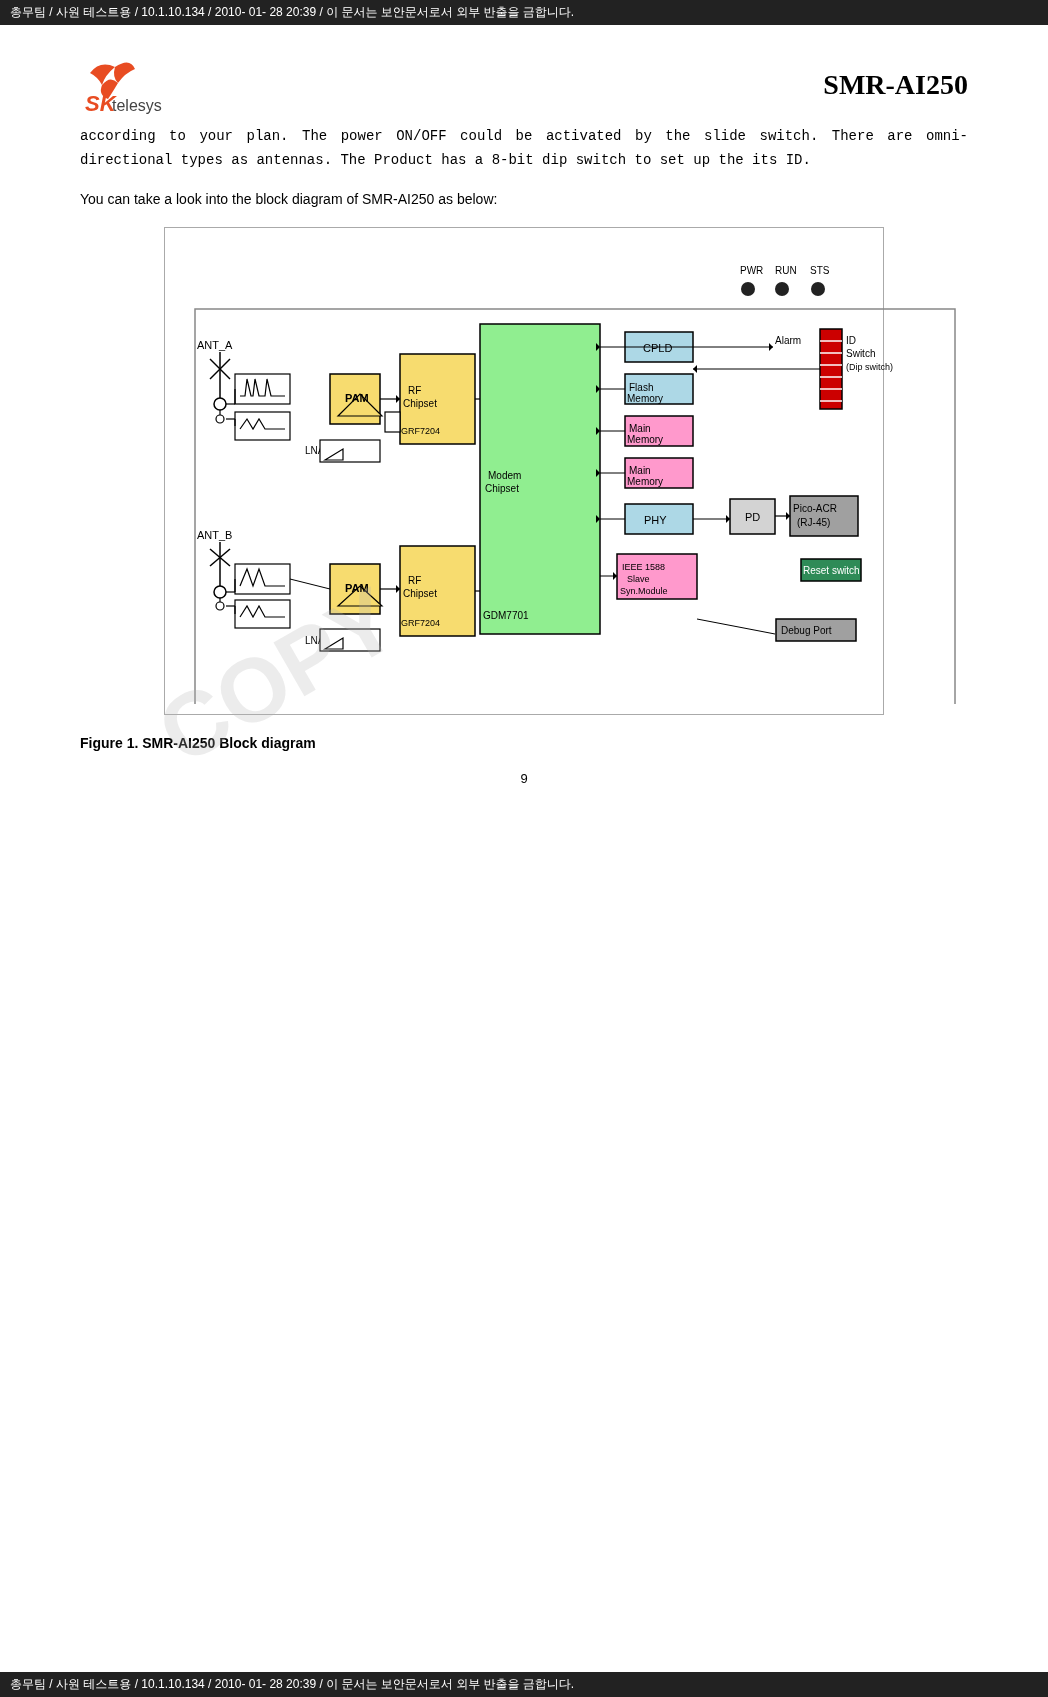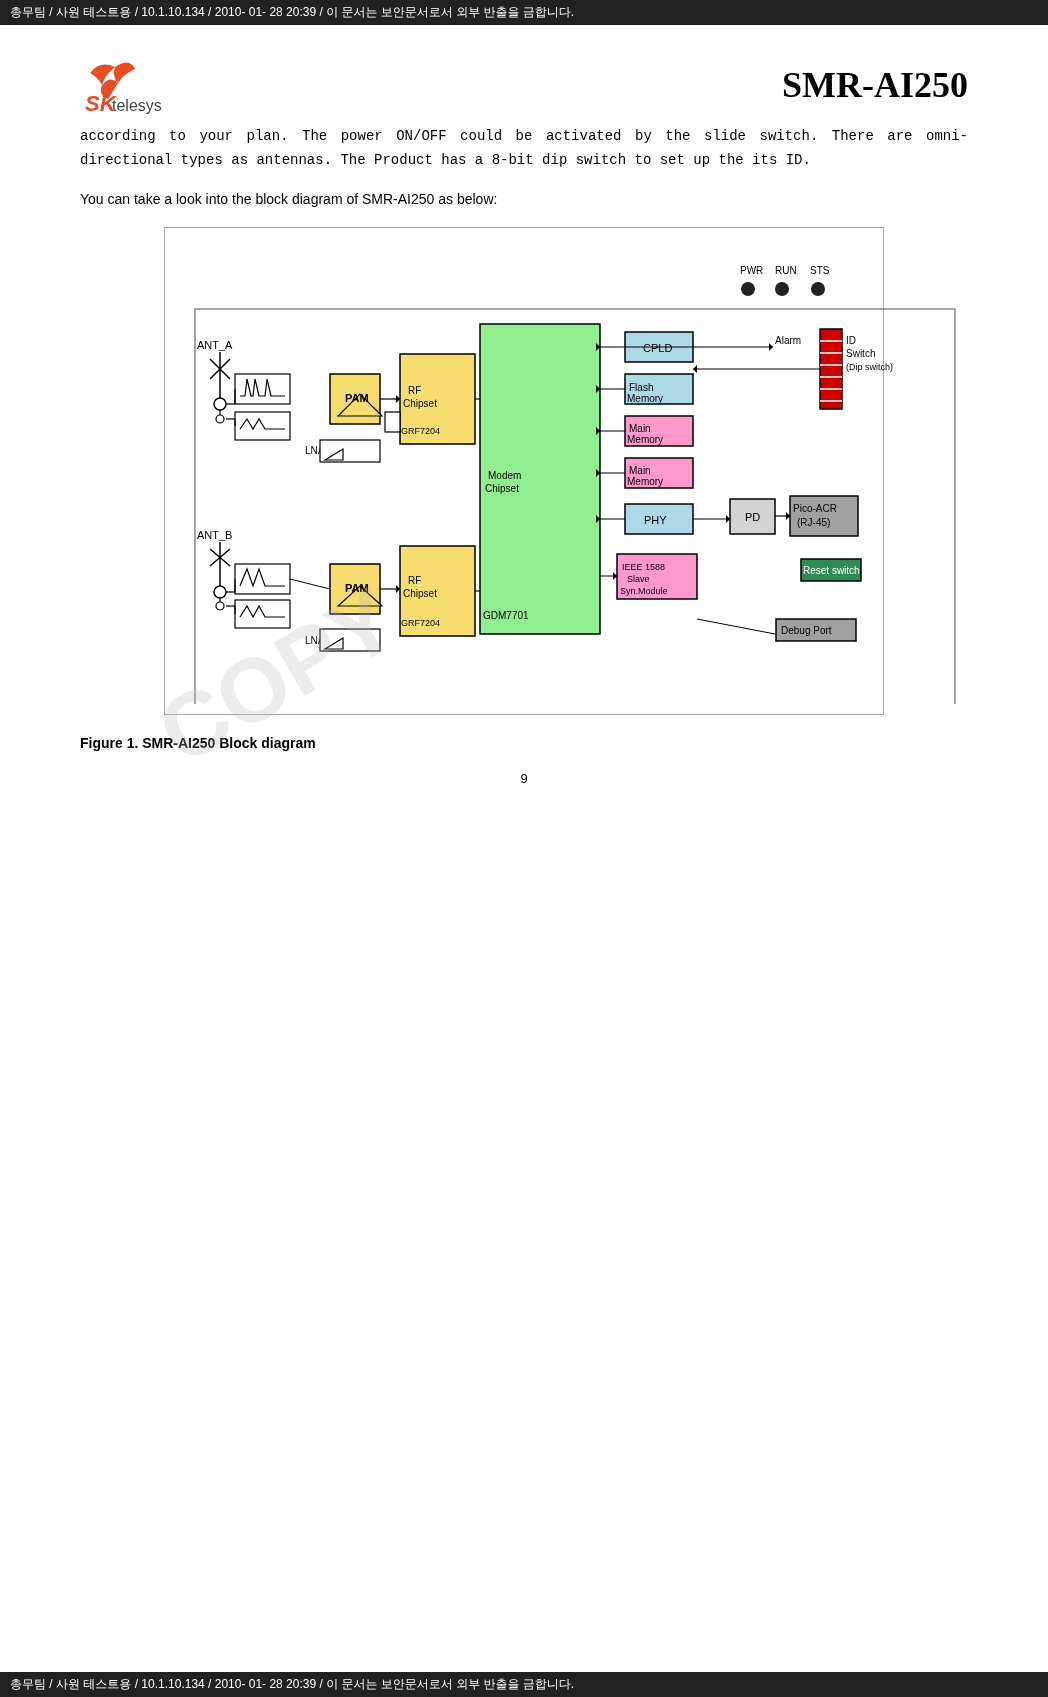--- a/index.html
+++ b/index.html
@@ -49,21 +49,21 @@
     }
 
     .sk-logo {
       display: flex;
       align-items: flex-start;
       gap: 6px;
     }
 
     .logo-model {
       margin-left: auto;
-      font-size: 36px;
+      font-size: 28px;
       font-weight: bold;
       font-family: 'Times New Roman', serif;
     }
 
     .body-text {
       font-size: 14px;
       line-height: 1.7;
       text-align: justify;
       margin-bottom: 18px;
       color: #000;

